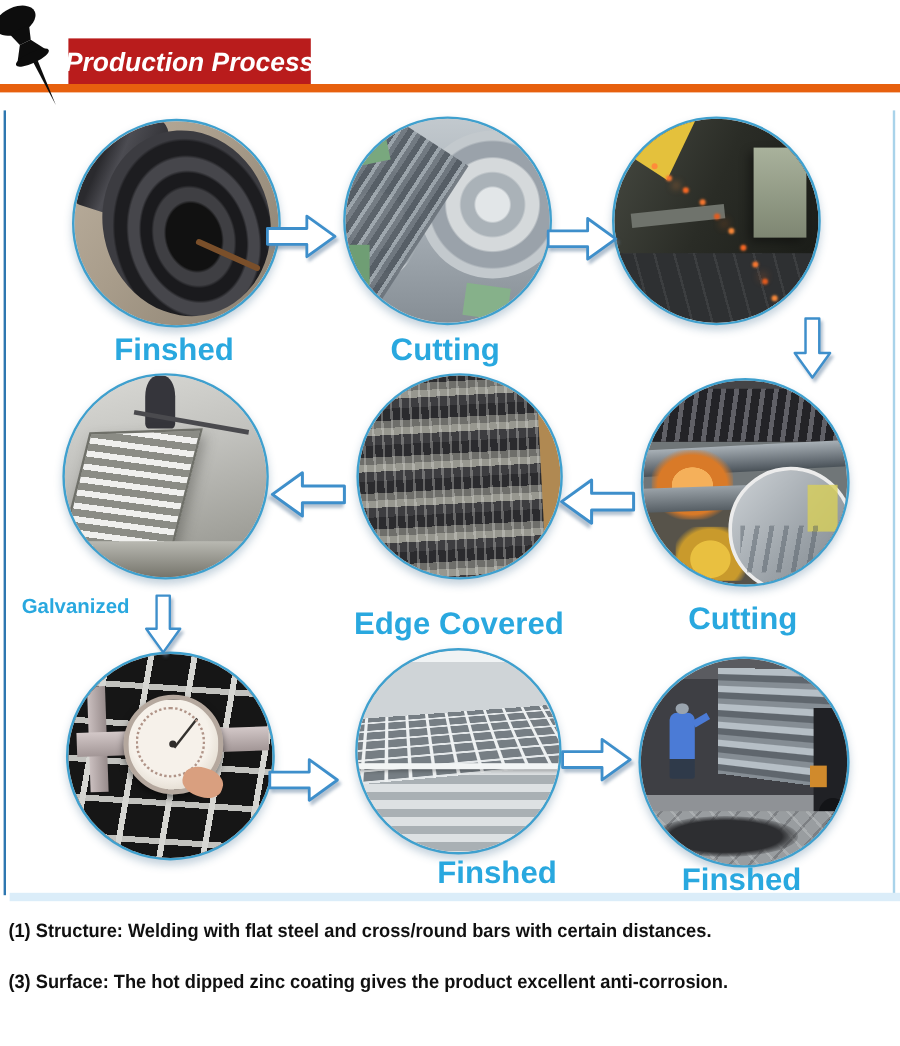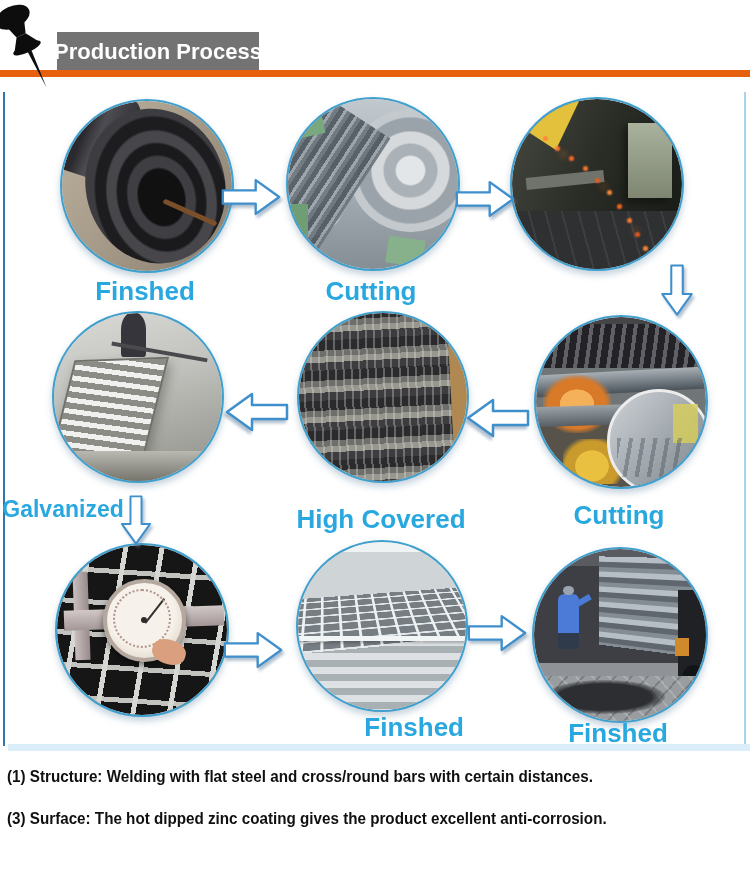--- a/index.html
+++ b/index.html
@@ -1,21 +1,21 @@
 <!DOCTYPE html>
 <html><head>
 <meta charset="utf-8">
 <style>
   html,body{margin:0;padding:0;background:#fff;}
   #page{position:relative;width:750px;height:872px;background:#fff;overflow:hidden;
         font-family:"Liberation Sans",sans-serif;}
 
   
-  .banner{position:absolute;left:57px;top:32px;width:202px;height:40px;background:#737373;
-          display:flex;align-items:center;justify-content:center;}
+  .banner{position:absolute;left:57px;top:32px;width:202px;height:40px;background:#b91c1c;
+          display:flex;align-items:center;justify-content:center;font-style:italic;}
   .banner-title{color:#fff;font-size:22px;font-weight:bold;letter-spacing:0px;white-space:nowrap;}
   .hrule{position:absolute;left:0;top:70px;width:750px;height:7px;background:#E7600E;}
   .pin{position:absolute;left:0;top:2px;width:66px;height:96px;z-index:5;}
 
   
   .vline-left{position:absolute;left:3px;top:92px;width:2px;height:654px;background:#2E77B0;}
   .vline-right{position:absolute;left:744px;top:92px;width:2px;height:654px;background:#A9D3EA;}
   .bottom-strip{position:absolute;left:8px;top:744px;width:742px;height:7px;background:#DBEDF9;}
 
   
@@ -32,21 +32,21 @@
   #c6{left:534px;top:315px;width:170px;height:170px;}
   #c7{left:55px;top:543px;width:170px;height:170px;}
   #c8{left:296px;top:540px;width:168px;height:168px;}
   #c9{left:532px;top:547px;width:172px;height:172px;}
 
   
   .step-label{position:absolute;color:#29A8DF;font-weight:bold;font-size:26px;text-align:center;white-space:nowrap;}
   #lb1{left:60px;top:276px;width:170px;}
   #lb2{left:286px;top:276px;width:170px;}
   #lb3{left:486px;top:276px;width:168px;}
-  #lb4{left:0px;top:496px;width:126px;font-size:23px;}
+  #lb4{left:0px;top:496px;width:126px;font-size:17px;}
   #lb5{left:295px;top:504px;width:172px;}
   #lb6{left:534px;top:500px;width:170px;}
   #lb7{left:55px;top:714px;width:170px;}
   #lb8{left:296px;top:712px;width:168px;text-align:right;}
   #lb9{left:532px;top:718px;width:172px;}
 
   
   .arrow{position:absolute;filter:drop-shadow(2px 3px 1.5px rgba(100,130,160,.5));}
   .arrow svg{display:block;width:100%;height:100%;}
   .flip{transform:scaleX(-1);}
@@ -261,21 +261,21 @@
         <i class="fork"></i>
         <i class="worker"></i>
         <i class="floor"></i>
         <i class="mat"></i>
       </div>
   </div>
 
   <div class="step-label" id="lb1">Finshed</div>
   <div class="step-label" id="lb2">Cutting</div>
   <div class="step-label" id="lb4">Galvanized</div>
-  <div class="step-label" id="lb5">High Covered</div>
+  <div class="step-label" id="lb5">Edge Covered</div>
   <div class="step-label" id="lb6">Cutting</div>
   <div class="step-label" id="lb8">Finshed</div>
   <div class="step-label" id="lb9">Finshed</div>
 
   <div class="arrow" id="ar1">
     <svg viewBox="0 0 66 48">
         <polygon points="3,17 38,17 38,6 63,24 38,42 38,31 3,31" fill="#fff" stroke="#3E8FCB" stroke-width="2.5" stroke-linejoin="round"></polygon>
       </svg>
   </div>
   <div class="arrow" id="ar2">

